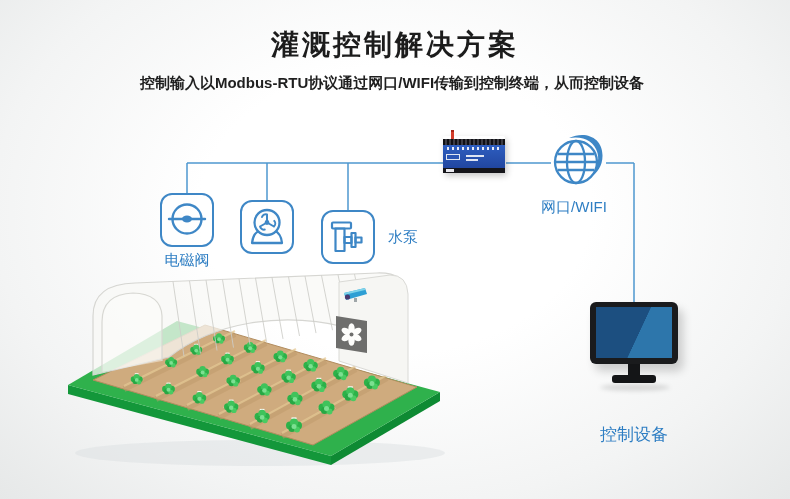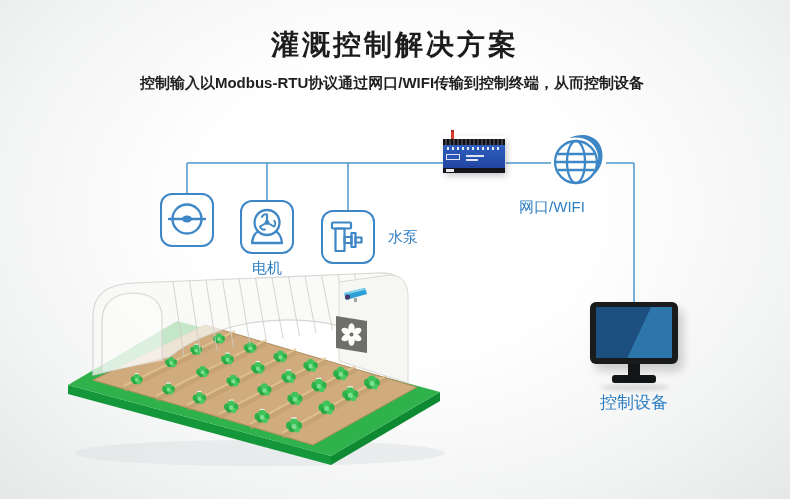--- a/index.html
+++ b/index.html
@@ -18,21 +18,21 @@
   }
   .lines-svg{position:absolute;left:0;top:0;width:790px;height:499px;}
   .dev-box{
     position:absolute;width:54px;height:54px;border:2px solid #3e87c6;border-radius:12px;
     box-sizing:border-box;background:rgba(255,255,255,0.35);
   }
   .dev-box svg{position:absolute;left:-2px;top:-2px;}
   .blue-label{
     position:absolute;font-size:15px;color:#2e7ec3;text-align:center;width:84px;
   }
-  .blue-label.big{font-size:17px;width:90px;}
+  .blue-label.big{font-size:17px;width:90px;margin-top:32px;}
   
   .module{position:absolute;left:443px;top:136px;width:62px;height:37px;border-radius:2px;
           box-shadow:2px 3px 6px rgba(0,0,0,0.22);}
   .module .antenna{position:absolute;left:8px;top:-6px;width:3px;height:9px;background:#d43c2a;}
   .module .antenna:after{content:"";position:absolute;left:0;top:0;width:3px;height:2px;background:#a82417;}
   .module .m-top{position:absolute;left:0;top:3px;right:0;height:6px;
      background:repeating-linear-gradient(90deg,#101014 0 2px,#3c3c44 2px 4px);}
   .module .m-body{position:absolute;left:0;top:9px;right:0;bottom:5px;
      background:linear-gradient(#2e5ec0,#2146a0);}
   .module .m-dots{position:absolute;left:4px;right:4px;top:2px;height:3px;
@@ -76,40 +76,40 @@
     </g>
   </svg>
 
   <div class="dev-box" style="left:160px;top:193px;">
     <svg width="54" height="54" viewBox="0 0 54 54">
       <circle cx="27" cy="26" r="14.5" fill="none" stroke="#3e87c6" stroke-width="2.4"></circle>
       <line x1="9" y1="26" x2="45" y2="26" stroke="#3e87c6" stroke-width="2.4" stroke-linecap="round"></line>
       <ellipse cx="27" cy="26" rx="5" ry="3.4" fill="#3e87c6"></ellipse>
     </svg>
   </div>
+  <div class="blue-label" style="left:145px;top:251px;">电磁阀</div>
 
   <div class="dev-box" style="left:240px;top:200px;">
     <svg width="54" height="54" viewBox="0 0 54 54">
       <path d="M12,43 Q13,33 20,30.5 L34,30.5 Q41,33 42,43 Z" fill="none" stroke="#3e87c6" stroke-width="2.3" stroke-linejoin="round"></path>
       <circle cx="27" cy="22.5" r="12.5" fill="#fdfdfc" stroke="#3e87c6" stroke-width="2.3"></circle>
       <g stroke="#3e87c6" stroke-width="2" fill="none" stroke-linecap="round">
         <g transform="translate(27,22.5)">
           <path d="M0,-1 L0,-8 M0,-8 A4,4 0 0 0 -5,-5.5"></path>
           <g transform="rotate(120)">
               <path d="M0,-1 L0,-8 M0,-8 A4,4 0 0 0 -5,-5.5"></path>
             </g>
           <g transform="rotate(240)">
               <path d="M0,-1 L0,-8 M0,-8 A4,4 0 0 0 -5,-5.5"></path>
             </g>
           <circle cx="0" cy="0" r="1.4" fill="#3e87c6"></circle>
         </g>
       </g>
     </svg>
   </div>
-  <div class="blue-label" style="left:225px;top:259px;">电机</div>
 
   <div class="dev-box" style="left:321px;top:210px;">
     <svg width="54" height="54" viewBox="0 0 54 54">
       <g stroke="#3e87c6" stroke-width="2.2" fill="none" stroke-linejoin="round">
         <rect x="11" y="12.5" width="19" height="6" rx="1"></rect>
         <rect x="14.5" y="18.5" width="9" height="22.5"></rect>
         <rect x="23.5" y="27" width="7" height="6"></rect>
         <rect x="30.5" y="23" width="4" height="14"></rect>
         <rect x="34.5" y="27.5" width="6" height="5"></rect>
       </g>
@@ -133,21 +133,21 @@
   <svg style="position:absolute;left:550px;top:132px;" width="58" height="58" viewBox="0 0 58 58">
     <g stroke="#3e87c6" stroke-width="2.3" fill="none">
       <circle cx="26" cy="30" r="21"></circle>
       <ellipse cx="26" cy="30" rx="9" ry="21"></ellipse>
       <line x1="7.6" y1="22" x2="44.4" y2="22"></line>
       <line x1="5" y1="30" x2="47" y2="30"></line>
       <line x1="7.6" y1="38" x2="44.4" y2="38"></line>
     </g>
     <path d="M19,6 C36,-2 53,6 52.5,24 C52.5,34 47,41 41,45 C47,37 49.5,29 47.5,21 C44.5,9 33,3.5 19,6 Z" fill="#3e87c6"></path>
   </svg>
-  <div class="blue-label" style="left:510px;top:198px;">网口/WIFI</div>
+  <div class="blue-label" style="left:532px;top:198px;">网口/WIFI</div>
 
   <div class="monitor">
     <div class="frame">
       <div class="screen"></div>
     </div>
     <div class="neck"></div>
     <div class="base"></div>
     <div class="m-shadow"></div>
   </div>
   <div class="blue-label big" style="left:589px;top:391px;">控制设备</div>

